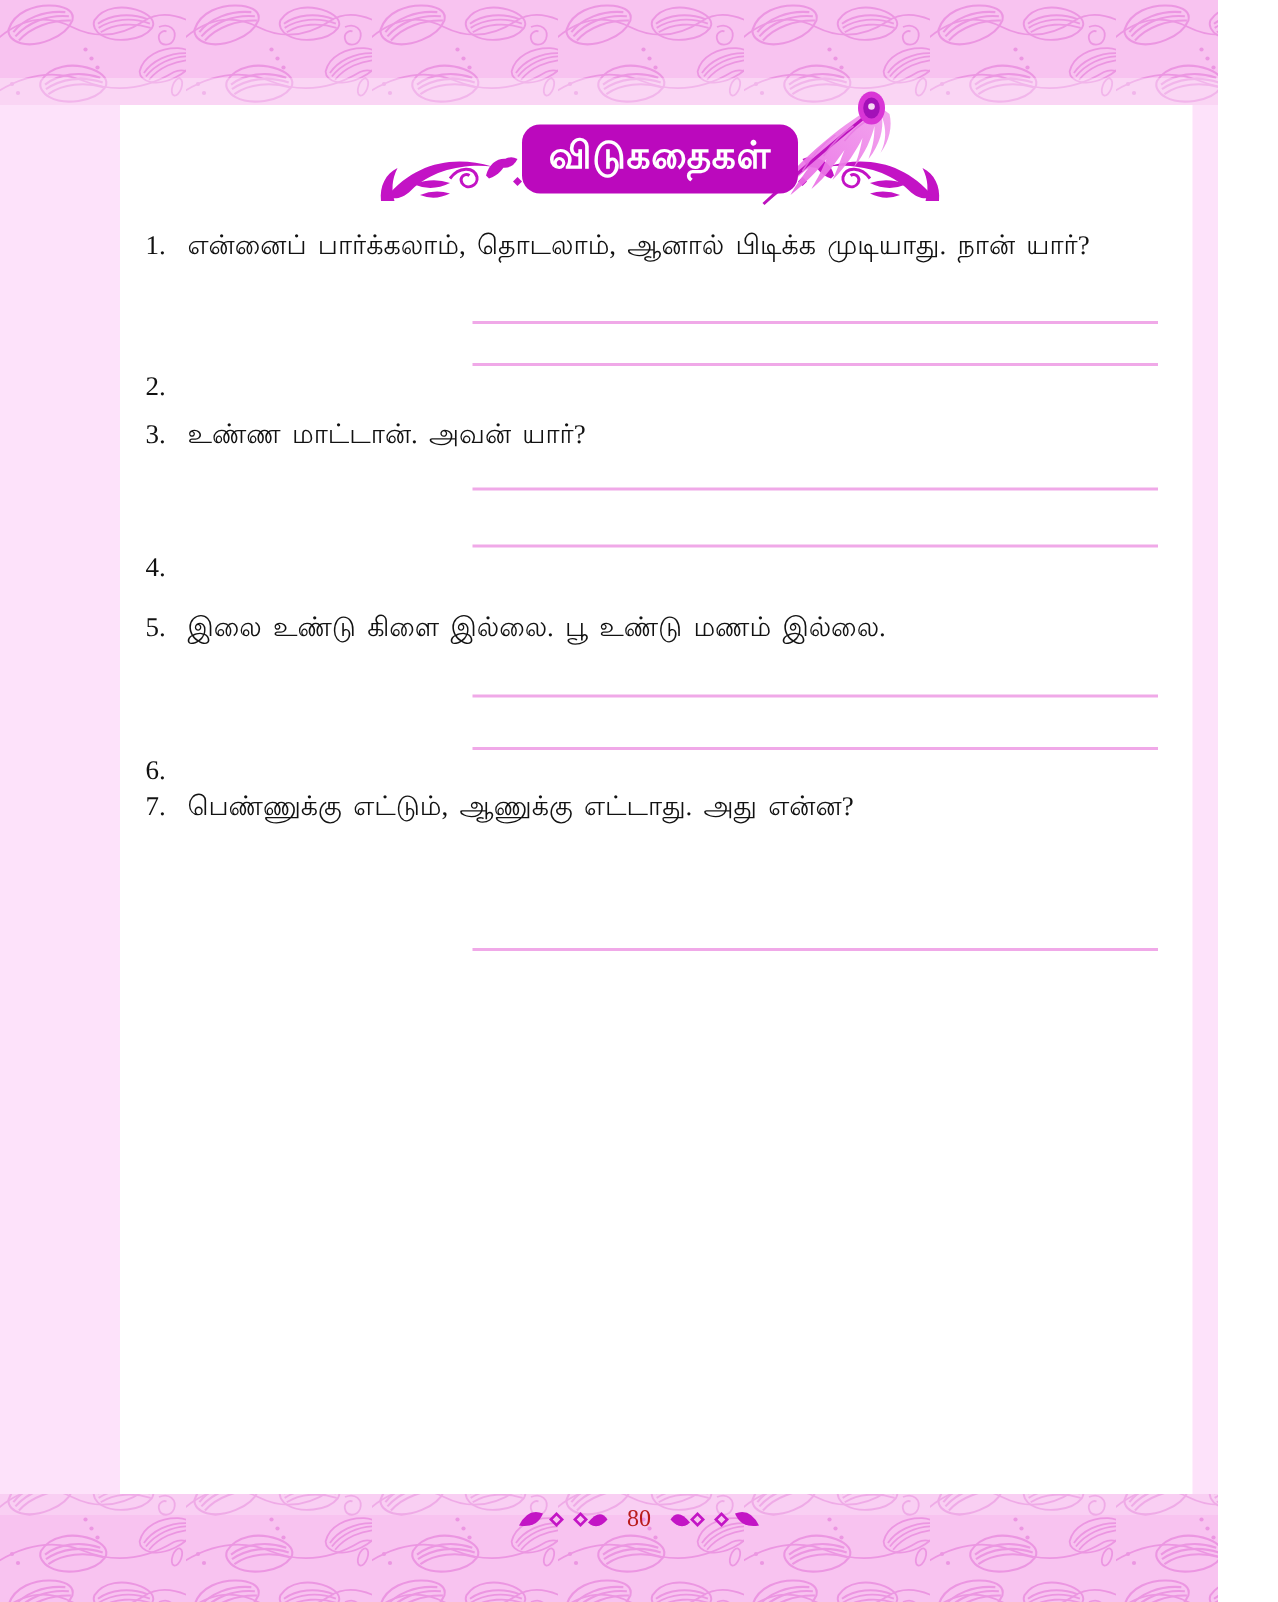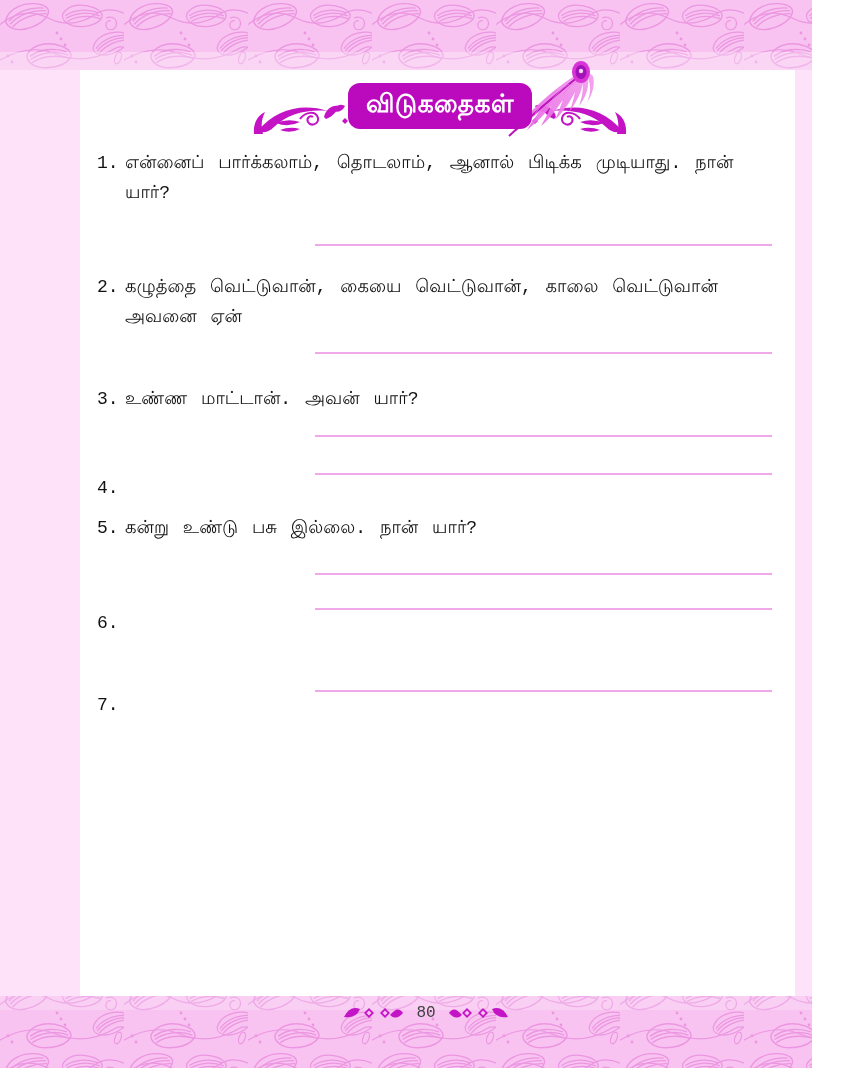--- a/index.html
+++ b/index.html
@@ -1,19 +1,19 @@
 <!DOCTYPE html>
 <html style="--title_box: #BB09BD; --flourish: #C313C5; --band_background: #F8C3F0; --band_leaf_stroke: #EC96E2; --margin_pink: #FDE2FA; --answer_line: #F0A9E8; --body_text: #121212;"><head>
 <meta charset="utf-8">
 <style>
   html,body { margin:0; padding:0; background:#fff; }
   .page {
     position:relative; width:812px; height:1068px; overflow:hidden;
     background:#ffffff;
-    font-family:Liberation Mono, monospace;
+    font-family:Liberation Serif, serif;
     color:var(--body_text, #121212);
   }
   
   .band-svg { position:absolute; left:0; top:0; width:852px; height:1068px; pointer-events:none; }
   .side-margin { position:absolute; top:70px; height:926px; background:var(--margin_pink,#FDE2FA); }
   .side-margin.left  { left:0;  width:80px; }
   .side-margin.right { left:795px; width:57px; }
 
   
   .title-banner {
@@ -42,21 +42,21 @@
   .r4 { margin-top:35px; } .r4 .answer-line { margin-top:36px; }
   .r5 { margin-top:38px; } .r5 .answer-line { margin-top:30px; }
   .r6 { margin-top:33px; } .r6 .answer-line { margin-top:33px; }
   .r7 { margin-top:22px; } .r7 .answer-line { margin-top:80px; }
 
   
   .footer {
     position:absolute; left:0; top:1000px; width:852px; height:26px;
     display:flex; align-items:center; justify-content:center; z-index:4;
   }
-  .footer .page-number { font-size:16px; color:#404040; padding:0 12px; }
+  .footer .page-number { font-size:16px; color:#b91c1c; padding:0 12px; }
   .orn { width:62px; height:24px; }
   .orn.right { transform:scaleX(-1); }
 </style>
 </head>
 <body>
 
 <div class="page">
 
   <svg class="band-svg" viewBox="0 0 852 1068" aria-hidden="true">
     <defs>
@@ -151,56 +151,56 @@
       <span class="riddle-number">1.</span>
       <div class="riddle-text">
         <div>என்னைப் பார்க்கலாம், தொடலாம், ஆனால் பிடிக்க முடியாது. நான் யார்?</div>
       </div>
       <div class="answer-line"></div>
     </div>
 
     <div class="riddle r2">
       <span class="riddle-number">2.</span>
       <div class="riddle-text">
-        <div>கழுத்தை வெட்டுவான், கையை வெட்டுவான், காலை வெட்டுவான் அவனை ஏன்</div>
       </div>
       <div class="answer-line"></div>
     </div>
 
     <div class="riddle r3">
       <span class="riddle-number">3.</span>
       <div class="riddle-text">
         <div>உண்ண மாட்டான். அவன் யார்?</div>
       </div>
       <div class="answer-line"></div>
     </div>
 
     <div class="riddle r4">
       <span class="riddle-number">4.</span>
       <div class="answer-line"></div>
     </div>
 
     <div class="riddle r5">
       <span class="riddle-number">5.</span>
       <div class="riddle-text">
-        <div>கன்று உண்டு பசு இல்லை. நான் யார்?</div>
+        <div>இலை உண்டு கிளை இல்லை. பூ உண்டு மணம் இல்லை.</div>
       </div>
       <div class="answer-line"></div>
     </div>
 
     <div class="riddle r6">
       <span class="riddle-number">6.</span>
       <div class="riddle-text">
       </div>
       <div class="answer-line"></div>
     </div>
 
     <div class="riddle r7">
       <span class="riddle-number">7.</span>
       <div class="riddle-text">
+        <div>பெண்ணுக்கு எட்டும், ஆணுக்கு எட்டாது. அது என்ன?</div>
       </div>
       <div class="answer-line"></div>
     </div>
 
   </div>
 
   <div class="footer">
     <svg class="orn" viewBox="0 0 62 24" aria-hidden="true">
       <g fill="#C315C5">
         <path d="M2,16 q6,-12 16,-8 q-4,10 -16,8 Z"></path>

